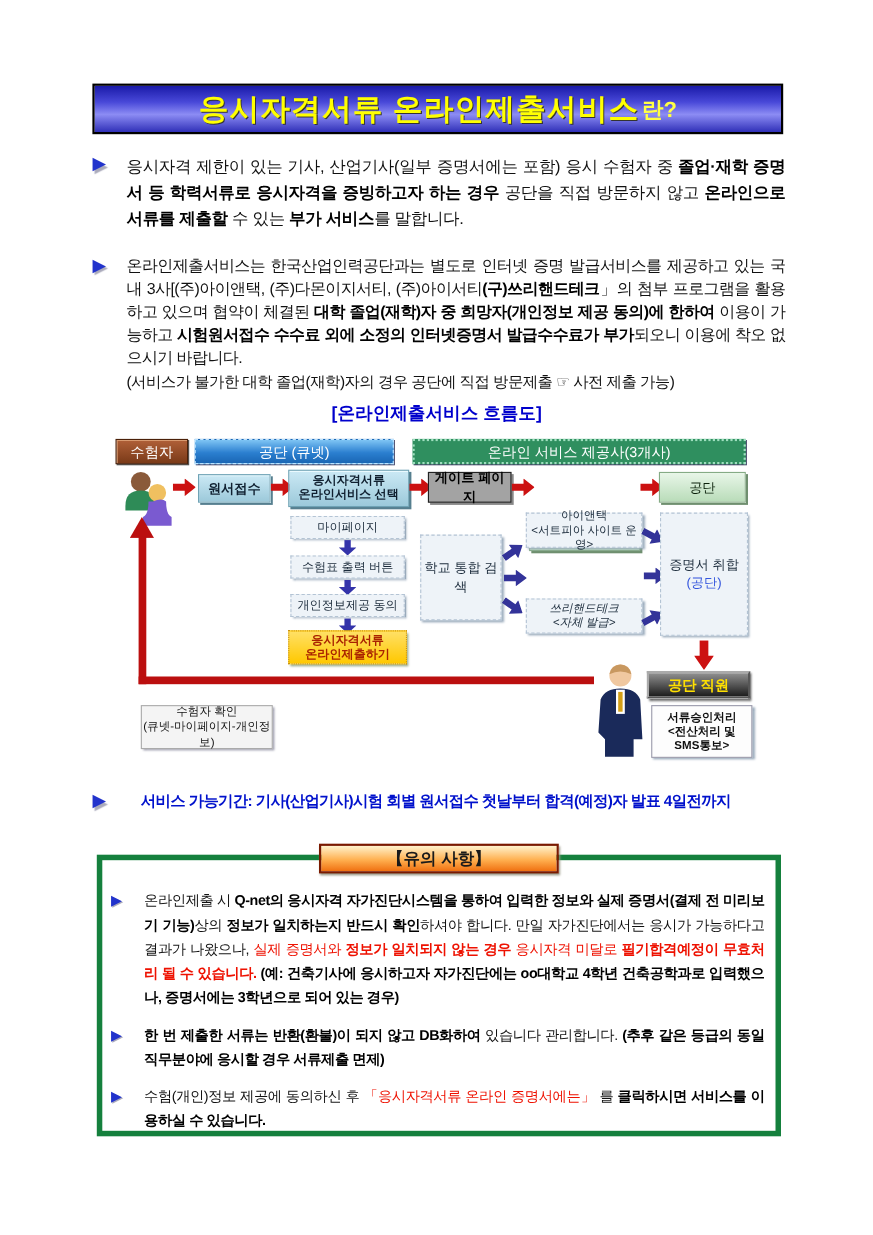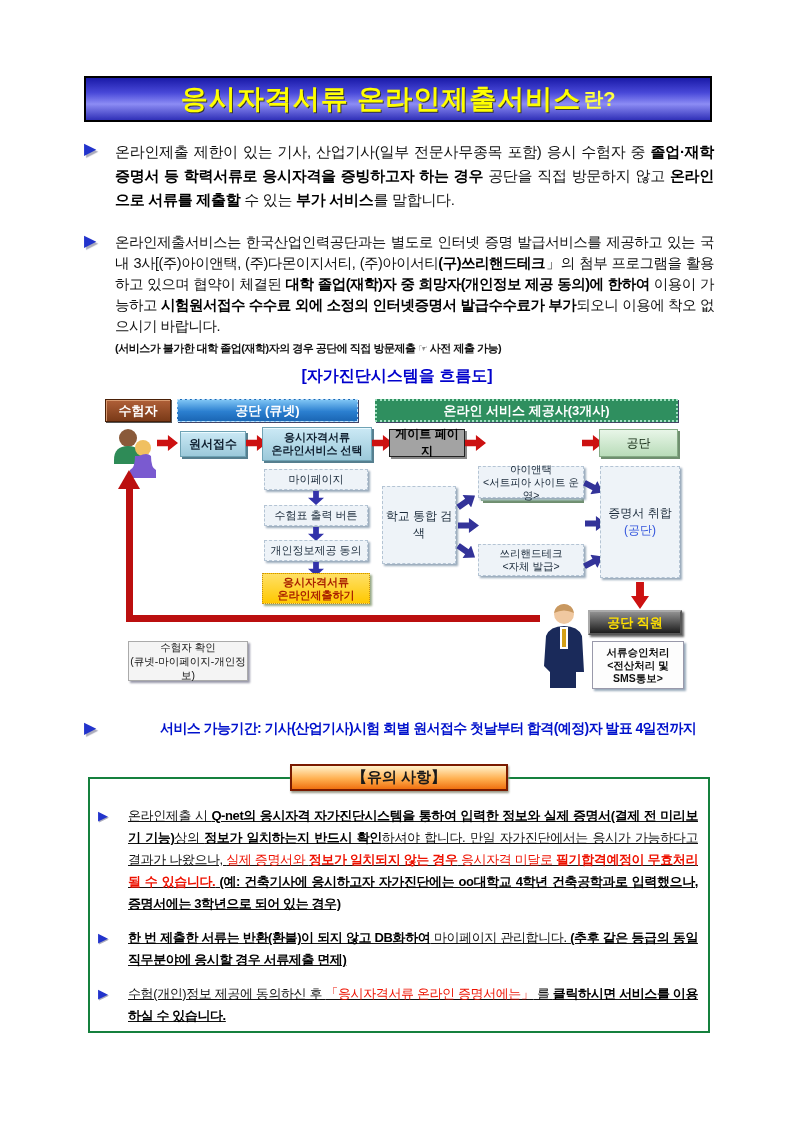--- a/index.html
+++ b/index.html
@@ -21,29 +21,29 @@
   .bullet { position:absolute; left:0; top:-1px; color:#2233cc; font-size:16px;
     text-shadow:2px 2px 1px #aab; }
   .sm-bullet { position:absolute; left:0; top:0; color:#2233cc; font-size:13px;
     text-shadow:1px 1px 0 #aab; }
   .ptext { padding-left:31px; text-align:justify; }
   .p1 .ptext { font-size:15px; line-height:24px; letter-spacing:-0.3px; }
   .p2 .ptext { font-size:14.5px; line-height:21px; letter-spacing:-0.5px; }
   .b { font-weight:bold; color:#000; }
   .red { color:#ee1100; }
   .redb { color:#ee1100; font-weight:bold; }
-  .pnote { font-weight:bold; font-size:11px; letter-spacing:-0.5px; }
+  .pnote { font-weight:normal; font-size:14px; letter-spacing:-0.5px; }
 
   
   .diag-title { position:absolute; left:0; top:366px; width:794px; text-align:center;
     color:#0000cc; font-weight:bold; font-size:16px; }
   .diagram { position:absolute; left:0; top:398px; width:794px; height:300px; }
   .dbox { position:absolute; display:flex; flex-direction:column; align-items:center;
     justify-content:center; text-align:center; }
-  .lane { font-weight:bold; color:#fff; font-size:13px; }
+  .lane { font-weight:normal; color:#fff; font-size:13px; }
   .lane-exam { left:105px; top:1px; width:66px; height:23px;
     background:linear-gradient(#b06038,#7a3a18); border:1px solid #4a2008;
     box-shadow:1px 1px 0 #555, inset 1px 1px 0 #d89a70; }
   .lane-hrdk { left:177px; top:1px; width:181px; height:23px;
     background:linear-gradient(#7ec4f4 0%,#2b7fd0 55%,#1a66b4 100%);
     border:1px dashed #bde4ff; box-shadow:1px 1px 0 #446; }
   .lane-prov { left:375px; top:1px; width:303px; height:23px;
     background:#2f8f5f; border:2px dotted #9fdfbf; box-shadow:1px 1px 0 #446; }
 
   .bluebox { background:linear-gradient(#cbe9f5,#9cc9da); border:1px solid #6fa3b5;
@@ -65,21 +65,21 @@
   .n-gate    { left:389px; top:31px;  width:76px;  height:28px; font-size:12px; }
   .n-attach  { left:481px; top:31px;  width:101px; height:28px; font-size:11.5px;margin-top:44px; }
   .n-top-gd  { left:599px; top:31px;  width:79px;  height:28px; font-size:12px; }
   .n-mypage  { left:264px; top:71px;  width:104px; height:21px; font-size:11px;text-align:center; }
   .n-print   { left:264px; top:107px; width:104px; height:21px; font-size:11px; }
   .n-privacy { left:264px; top:142px; width:104px; height:21px; font-size:11px; }
   .n-submit  { left:262px; top:175px; width:108px; height:31px; font-size:11px; line-height:13px; }
   .n-school  { left:382px; top:88px;  width:74px;  height:78px; font-size:12px; }
   .n-prov1   { left:478px; top:68px;  width:106px; height:32px; font-size:10.5px; line-height:13px; }
   .n-prov2   { left:478px; top:106px; width:106px; height:34px; font-size:10.5px; line-height:13px; }
-  .n-prov3   { left:478px; top:146px; width:106px; height:32px; font-size:10.5px; line-height:13px; }
+  .n-prov3   { left:478px; top:146px; width:106px; height:32px; font-size:10.5px; line-height:13px;font-style:italic; }
   .n-collect { left:600px; top:68px;  width:80px;  height:112px; font-size:12px; line-height:17px; }
   .n-collect .sub { color:#3355dd; }
   .n-staff   { left:588px; top:212px; width:94px;  height:25px; font-size:13px; }
   .n-approve { left:592px; top:243px; width:92px;  height:48px; font-size:10.5px;
     line-height:13px; font-weight:bold; background:#fdfdfd; border:1px solid #99a;
     box-shadow:2px 2px 2px #9ab; }
   .n-verify  { left:128px; top:243px; width:120px; height:40px; font-size:10.5px;
     line-height:14px; background:#f4f4f4; border:1px solid #aaa; box-shadow:2px 2px 2px #99a; }
 
   
@@ -93,25 +93,25 @@
     clip-path:polygon(28% 0,72% 0,72% 52%,100% 52%,50% 100%,0 52%,28% 52%); }
   .fb-vert { position:absolute; left:126px; top:90px; width:7px; height:134px; background:#bb0f0f; }
   .fb-horiz { position:absolute; left:126px; top:217px; width:414px; height:7px; background:#bb0f0f; }
   .fb-head { position:absolute; left:118px; top:72px; width:22px; height:19px; background:#bb0f0f;
     clip-path:polygon(50% 0,100% 100%,0 100%); }
   .icon-wrap { position:absolute; }
 
   
   .period { position:absolute; left:84px; top:720px; width:660px; color:#0011cc;
     font-weight:bold; font-size:14px; letter-spacing:-0.6px; }
-  .period .ptext { padding-left:28px;margin-left:48px; }
+  .period .ptext { padding-left:44px; }
 
   
   .notice { position:absolute; left:88px; top:777px; width:622px; height:256px;
-    border:2px solid #15803d; background:#fff; padding:26px 10px 10px 8px;text-decoration:underline; }
+    border:5px solid #15803d; background:#fff; padding:26px 10px 10px 8px; }
   .notice-head { position:absolute; left:50%; top:-15px; transform:translateX(-50%);
     width:218px; height:27px; background:linear-gradient(#fff2cc 0%,#ffb050 55%,#f07010 100%);
     border:2px solid #7a1a00; box-shadow:1px 2px 2px #998;
     display:flex; align-items:center; justify-content:center;
     font-weight:bold; font-size:15px; color:#1a1a1a; }
   .note { position:relative; padding-left:30px; font-size:13px; line-height:22px;
     letter-spacing:-0.4px; text-align:justify; margin-bottom:12px; }
 </style>
 </head>
 <body>
@@ -119,33 +119,33 @@
 <div class="page">
 
   <div class="banner">
     <span class="t-main">응시자격서류 온라인제출서비스</span>
     <span class="t-suf">란?</span>
   </div>
 
   <div class="para p1" style="top:140px;">
     <span class="bullet">▶</span>
     <div class="ptext">
-      <span>온라인제출 제한이 있는 기사, 산업기사(일부 전문사무종목 포함) 응시 수험자 중 </span><span class="b">졸업·재학 증명서 등 학력서류로 응시자격을 증빙하고자 하는 경우</span><span> 공단을 직접 방문하지 않고 </span><span class="b">온라인으로 서류를 제출할</span><span> 수 있는 </span><span class="b">부가 서비스</span><span>를 말합니다.</span>
+      <span>응시자격 제한이 있는 기사, 산업기사(일부 증명서에는 포함) 응시 수험자 중 </span><span class="b">졸업·재학 증명서 등 학력서류로 응시자격을 증빙하고자 하는 경우</span><span> 공단을 직접 방문하지 않고 </span><span class="b">온라인으로 서류를 제출할</span><span> 수 있는 </span><span class="b">부가 서비스</span><span>를 말합니다.</span>
     </div>
   </div>
 
   <div class="para p2" style="top:232px;">
     <span class="bullet">▶</span>
     <div class="ptext">
       <span>온라인제출서비스는 한국산업인력공단과는 별도로 인터넷 증명 발급서비스를 제공하고 있는 국내 3사[(주)아이앤택, (주)다몬이지서티, (주)아이서티</span><span class="b">(구)쓰리핸드테크</span><span>」의 첨부 프로그램을 활용하고 있으며 협약이 체결된 </span><span class="b">대학 졸업(재학)자 중 희망자(개인정보 제공 동의)에 한하여</span><span> 이용이 가능하고 </span><span class="b">시험원서접수 수수료 외에 소정의 인터넷증명서 발급수수료가 부가</span><span>되오니 이용에 착오 없으시기 바랍니다.</span><br>
       <span class="pnote">(서비스가 불가한 대학 졸업(재학)자의 경우 공단에 직접 방문제출 ☞ 사전 제출 가능)</span>
     </div>
   </div>
 
-  <div class="diag-title">[자가진단시스템을 흐름도]</div>
+  <div class="diag-title">[온라인제출서비스 흐름도]</div>
 
   <div class="diagram">
 
     <div class="dbox lane lane-exam">
         <span>수험자</span>
       </div>
     <div class="dbox lane lane-hrdk">
         <span>공단 (큐넷)</span>
       </div>
     <div class="dbox lane lane-prov">
@@ -263,21 +263,21 @@
   <div class="notice">
     <div class="notice-head">【유의 사항】</div>
 
     <div class="note">
       <span class="sm-bullet">▶</span>
       <span>온라인제출 시 </span><span class="b">Q-net의 응시자격 자가진단시스템을 통하여 입력한 정보와 실제 증명서(결제 전 미리보기 기능)</span><span>상의 </span><span class="b">정보가 일치하는지 반드시 확인</span><span>하셔야 합니다. 만일 자가진단에서는 응시가 가능하다고 결과가 나왔으나, </span><span class="red">실제 증명서와 </span><span class="redb">정보가 일치되지 않는 경우</span><span class="red"> 응시자격 미달로 </span><span class="redb">필기합격예정이 무효처리 될 수 있습니다.</span><span class="b"> (예: 건축기사에 응시하고자 자가진단에는 oo대학교 4학년 건축공학과로 입력했으나, 증명서에는 3학년으로 되어 있는 경우)</span>
     </div>
 
     <div class="note">
       <span class="sm-bullet">▶</span>
-      <span class="b">한 번 제출한 서류는 반환(환불)이 되지 않고 DB화하여</span><span> 마이페이지 관리합니다. </span><span class="b">(추후 같은 등급의 동일직무분야에 응시할 경우 서류제출 면제)</span>
+      <span class="b">한 번 제출한 서류는 반환(환불)이 되지 않고 DB화하여</span><span> 있습니다 관리합니다. </span><span class="b">(추후 같은 등급의 동일직무분야에 응시할 경우 서류제출 면제)</span>
     </div>
 
     <div class="note">
       <span class="sm-bullet">▶</span>
       <span>수험(개인)정보 제공에 동의하신 후 </span><span class="red">「응시자격서류 온라인 증명서에는」</span><span> 를 </span><span class="b">클릭하시면 서비스를 이용하실 수 있습니다.</span>
     </div>
   </div>
 
 </div>
 

